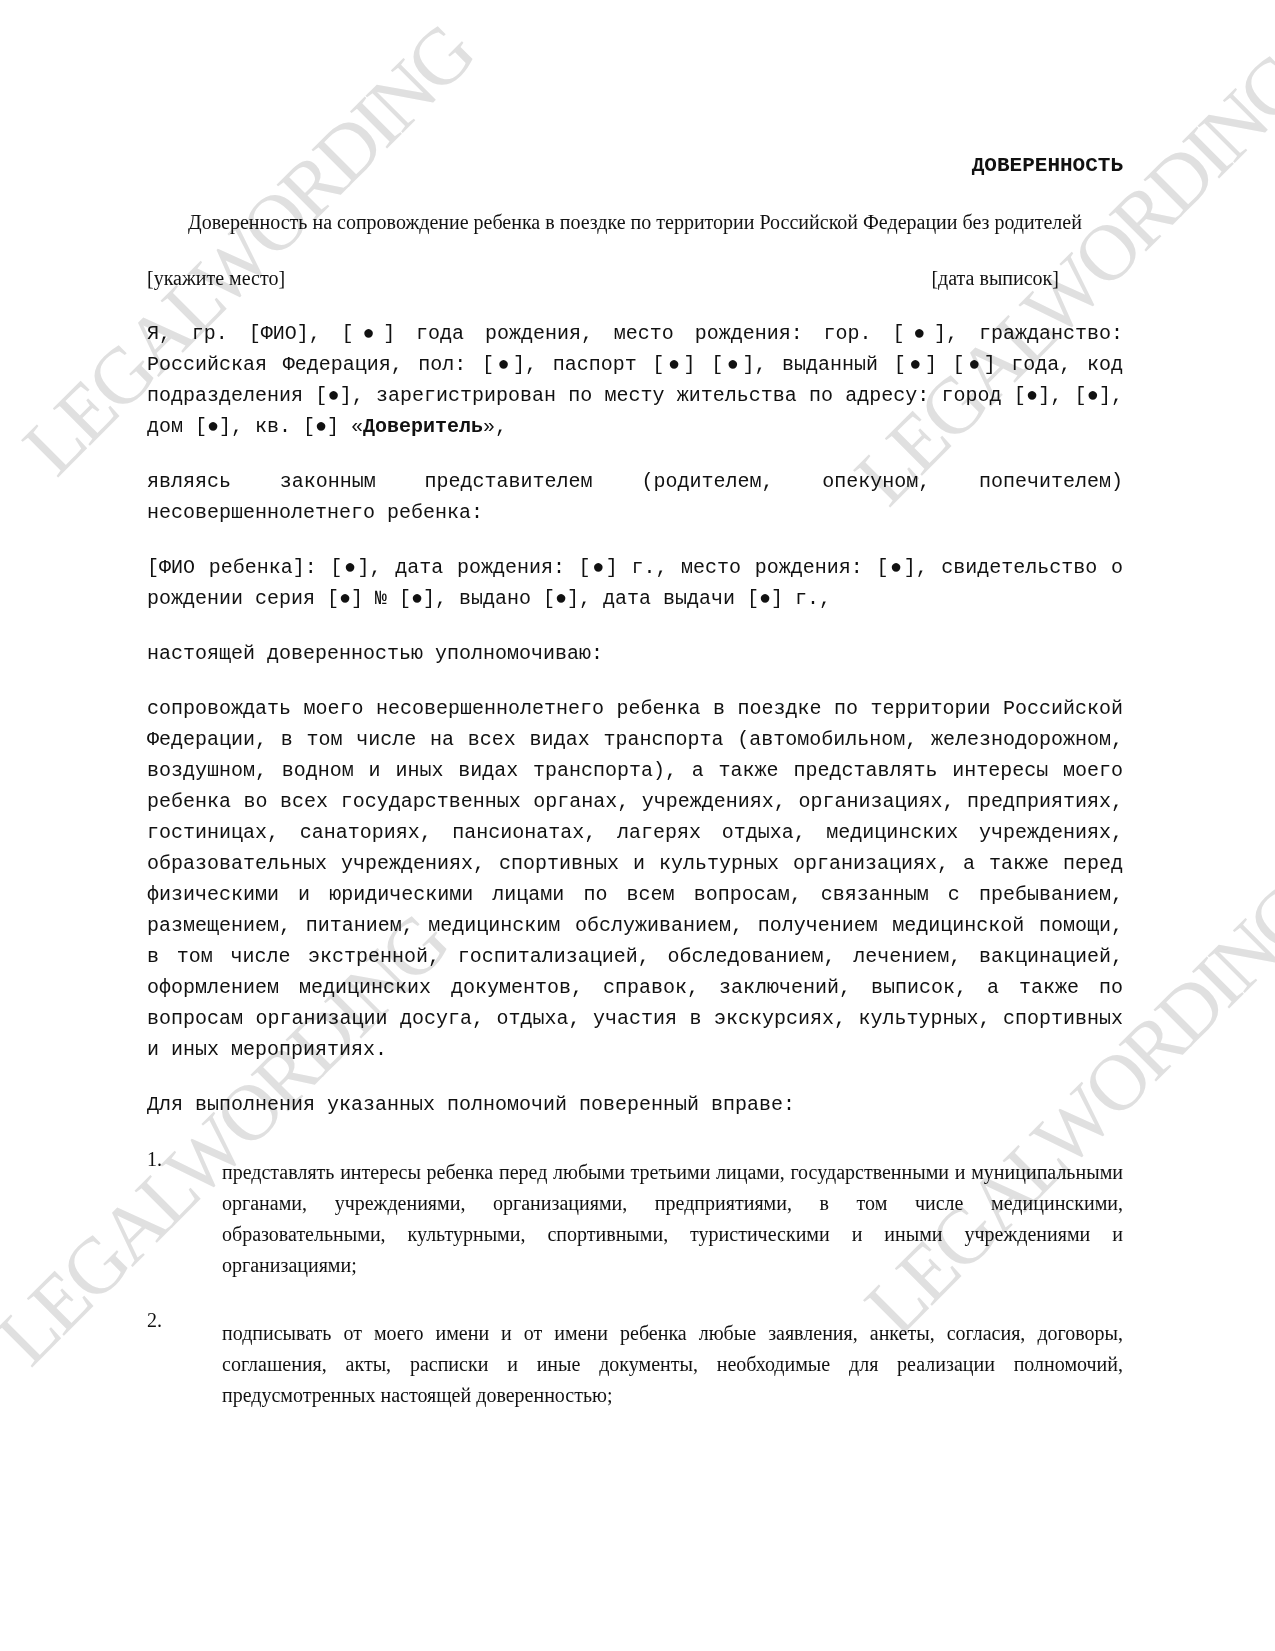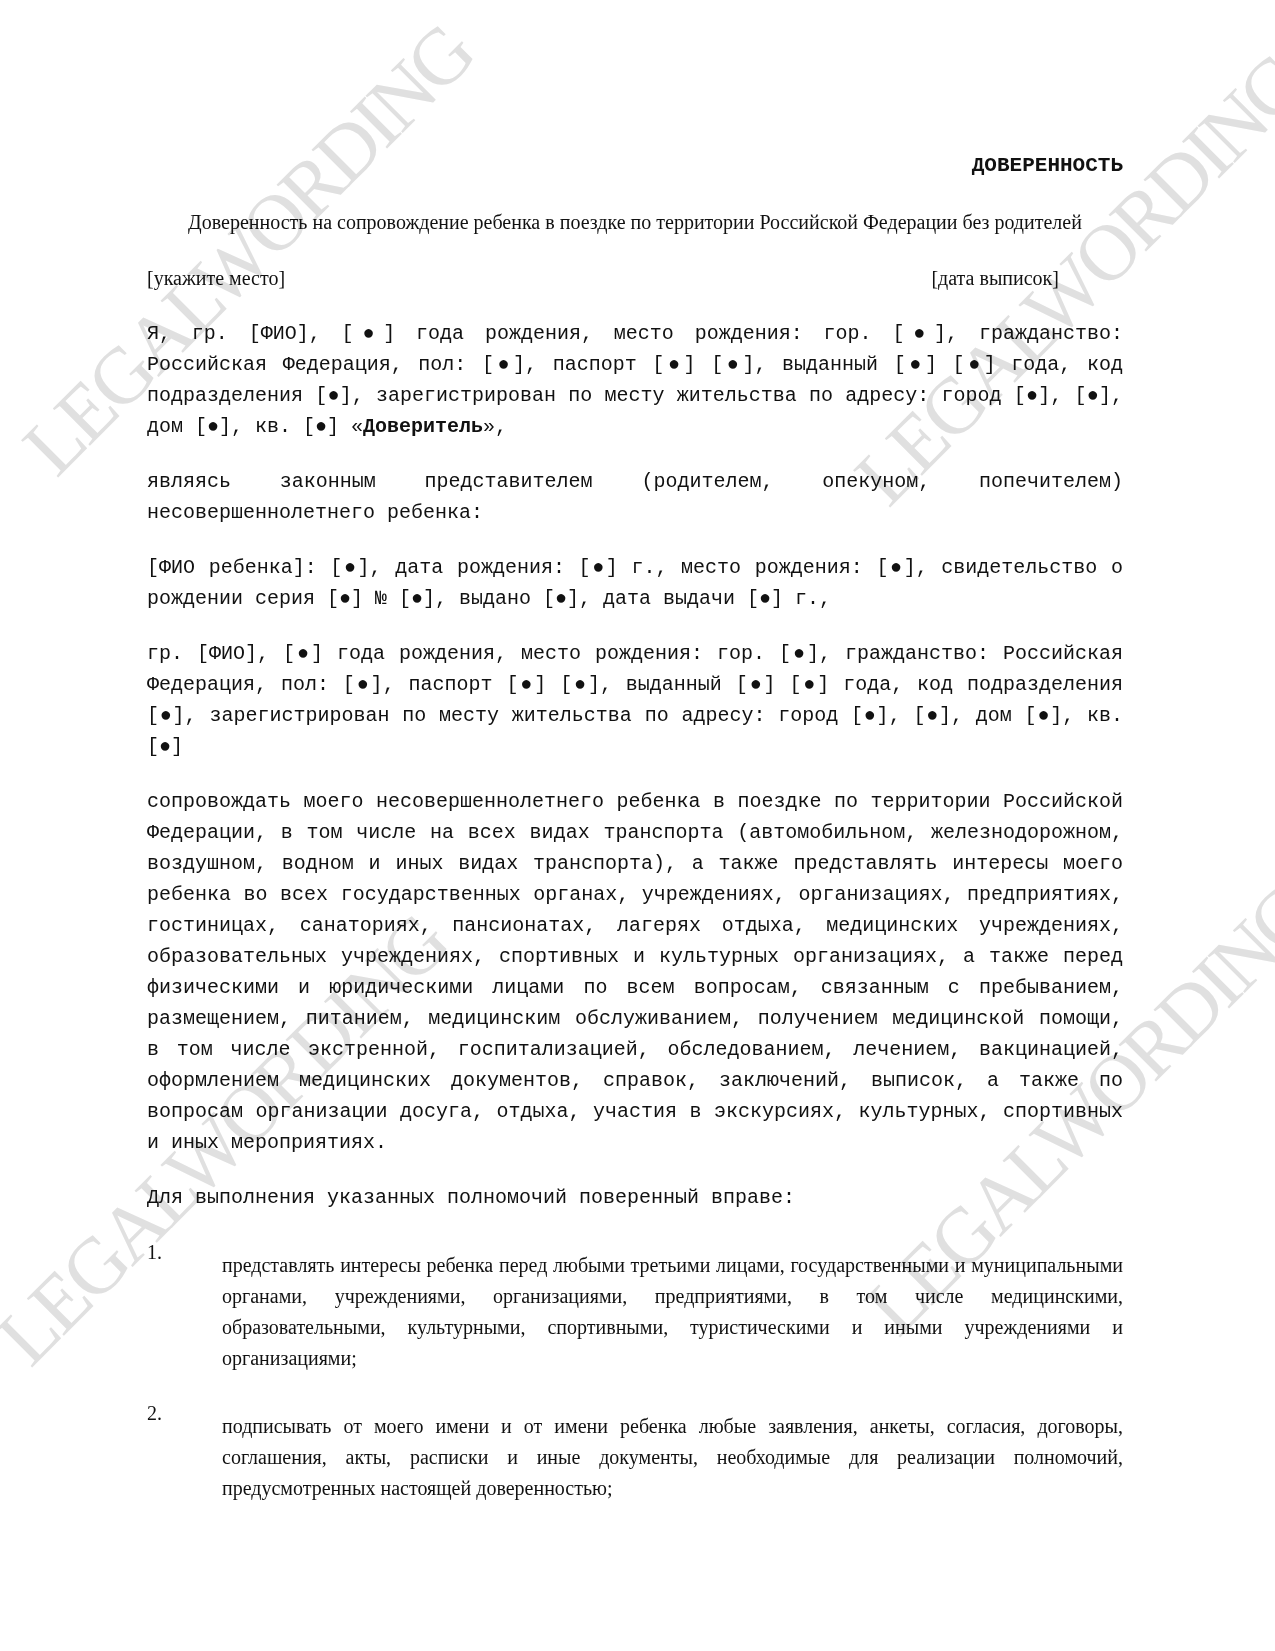--- a/index.html
+++ b/index.html
@@ -94,22 +94,22 @@
       <span class="meta-place">[укажите место]</span>
       <span class="meta-date">[дата выписок]</span>
     </div>
 
     <p class="para"><span>Я, гр. [ФИО], [●] года рождения, место рождения: гор. [●], гражданство: Российская Федерация, пол: [●], паспорт [●] [●], выданный [●] [●] года, код подразделения [●], зарегистрирован по месту жительства по адресу: город [●], [●], дом [●], кв. [●] «</span><span class="principal">Доверитель</span><span>»,</span></p>
 
     <p class="para">являясь законным представителем (родителем, опекуном, попечителем) несовершеннолетнего ребенка:</p>
 
     <p class="para">[ФИО ребенка]: [●], дата рождения: [●] г., место рождения: [●], свидетельство о рождении серия [●] № [●], выдано [●], дата выдачи [●] г.,</p>
 
+    <p class="para">настоящей доверенностью уполномочиваю:</p>
 
-    <p class="para">гр. [ФИО], [●] года рождения, место рождения: гор. [●], гражданство: Российская Федерация, пол: [●], паспорт [●] [●], выданный [●] [●] года, код подразделения [●], зарегистрирован по месту жительства по адресу: город [●], [●], дом [●], кв. [●]</p>
 
     <p class="para">сопровождать моего несовершеннолетнего ребенка в поездке по территории Российской Федерации, в том числе на всех видах транспорта (автомобильном, железнодорожном, воздушном, водном и иных видах транспорта), а также представлять интересы моего ребенка во всех государственных органах, учреждениях, организациях, предприятиях, гостиницах, санаториях, пансионатах, лагерях отдыха, медицинских учреждениях, образовательных учреждениях, спортивных и культурных организациях, а также перед физическими и юридическими лицами по всем вопросам, связанным с пребыванием, размещением, питанием, медицинским обслуживанием, получением медицинской помощи, в том числе экстренной, госпитализацией, обследованием, лечением, вакцинацией, оформлением медицинских документов, справок, заключений, выписок, а также по вопросам организации досуга, отдыха, участия в экскурсиях, культурных, спортивных и иных мероприятиях.</p>
 
     <p class="para">Для выполнения указанных полномочий поверенный вправе:</p>
 
     <div class="num-list">
       <div class="list-item">
         <span class="num">1.</span>
         <span class="txt">представлять интересы ребенка перед любыми третьими лицами, государственными и муниципальными органами, учреждениями, организациями, предприятиями, в том числе медицинскими, образовательными, культурными, спортивными, туристическими и иными учреждениями и организациями;</span>
       </div>

